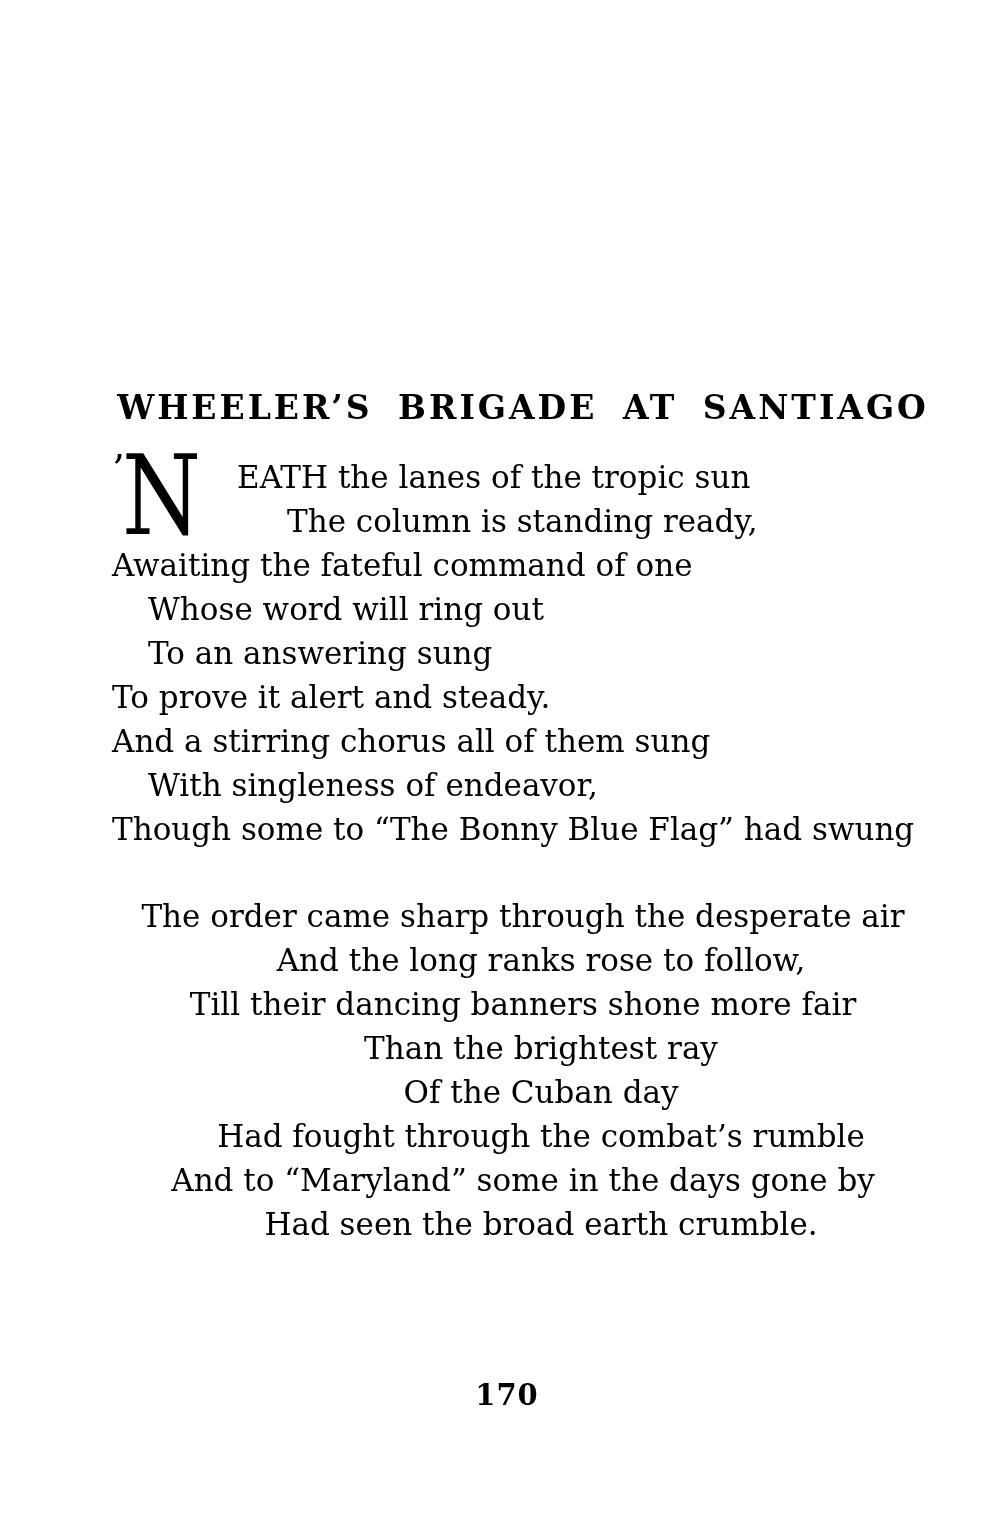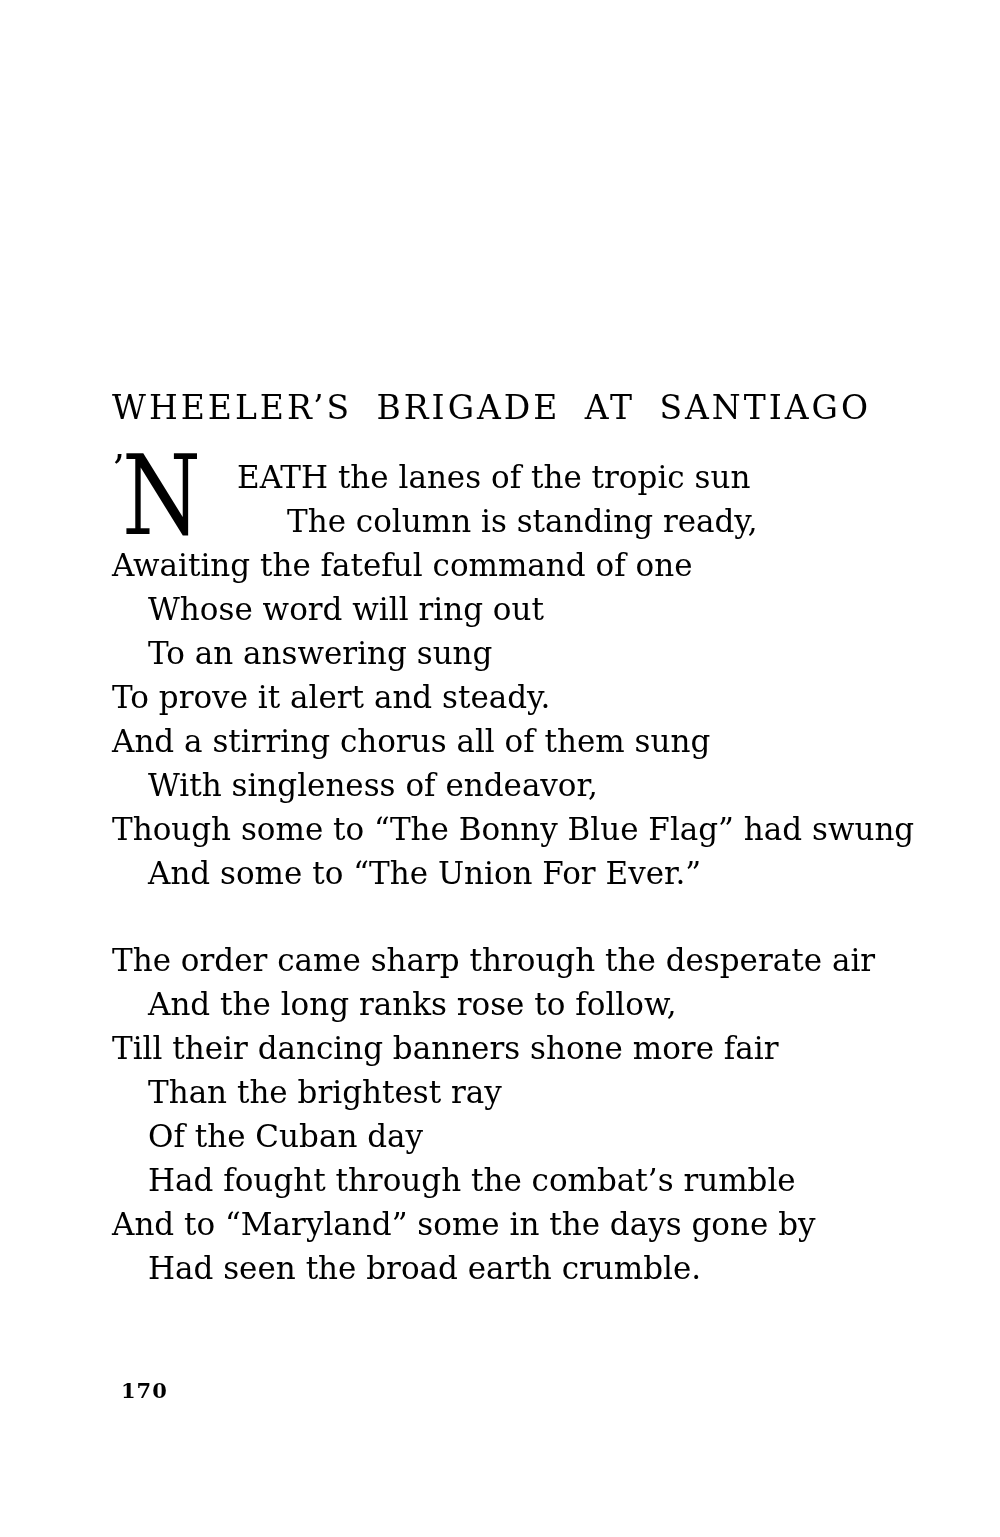--- a/index.html
+++ b/index.html
@@ -17,33 +17,34 @@
     overflow: hidden;
   }
   .content {
     position: absolute;
     left: 112px;
     width: 822px;
     top: 388px;
   }
   .poem-title {
     margin: 0 0 28px 0;
-    text-align: left;
+    text-align: center;
     font-size: 33px;
-    font-weight: normal;
+    font-weight: bold;
     letter-spacing: 3px;
     word-spacing: 11px;
     white-space: nowrap;
   }
   .stanza {
     font-size: 31px;
     line-height: 44px;
   }
   .stanza-2 {
     margin-top: 43px;
+    text-align: center;
   }
   .line {
     white-space: nowrap;
   }
   .line.indent {
     padding-left: 36px;
   }
   .opening {
     display: flex;
     align-items: flex-start;
@@ -73,24 +74,24 @@
   .opening-lines {
     flex: 1 1 auto;
     margin-left: 40px;
   }
   .opening-lines .line2 {
     padding-left: 50px;
   }
   .page-number {
     position: absolute;
     top: 1378px;
-    left: 121px;
+    left: 96px;
     width: 822px;
-    text-align: left;
-    font-size: 21px;
+    text-align: center;
+    font-size: 29px;
     font-weight: bold;
     letter-spacing: 1px;
   }
 </style>
 </head>
 <body>
 
 <div class="page">
   <div class="content">
 
@@ -107,21 +108,20 @@
           <div class="line line2">The column is standing ready,</div>
         </div>
       </div>
       <div class="line">Awaiting the fateful command of one</div>
       <div class="line indent">Whose word will ring out</div>
       <div class="line indent">To an answering sung</div>
       <div class="line">To prove it alert and steady.</div>
       <div class="line">And a stirring chorus all of them sung</div>
       <div class="line indent">With singleness of endeavor,</div>
       <div class="line">Though some to “The Bonny Blue Flag” had swung</div>
-      <div class="line indent">And some to “The Union For Ever.”</div>
     </div>
 
     <div class="stanza stanza-2">
       <div class="line">The order came sharp through the desperate air</div>
       <div class="line indent">And the long ranks rose to follow,</div>
       <div class="line">Till their dancing banners shone more fair</div>
       <div class="line indent">Than the brightest ray</div>
       <div class="line indent">Of the Cuban day</div>
       <div class="line indent">Had fought through the combat’s rumble</div>
       <div class="line">And to “Maryland” some in the days gone by</div>

